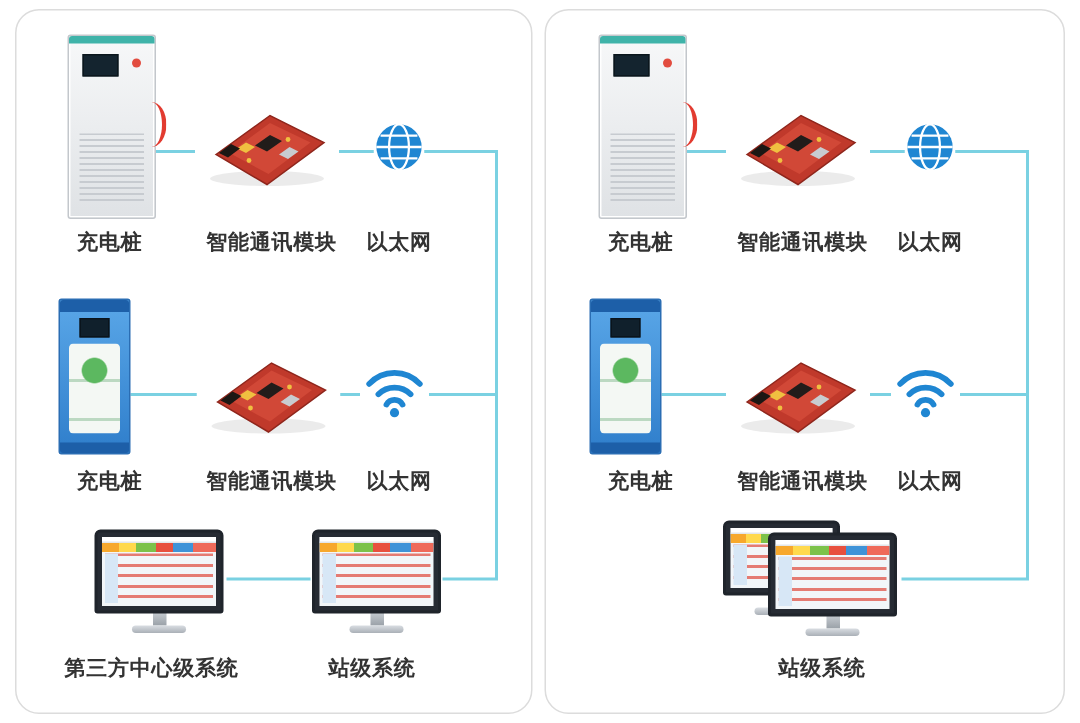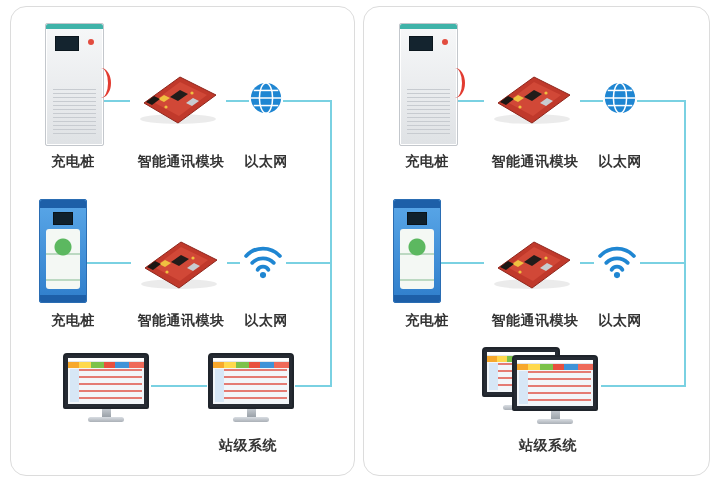--- a/index.html
+++ b/index.html
@@ -144,20 +144,21 @@
       <div class="scr">
         <div class="scr-ui">
           <div class="scr-bar"></div>
           <div class="scr-colors"></div>
           <div class="scr-body"></div>
         </div>
       </div>
       <div class="neck"></div>
       <div class="foot"></div>
     </div>
+    <div class="lbl" style="left:25px;top:430px;width:130px;">第三方中心级系统</div>
     <div class="lbl" style="left:197px;top:430px;width:80px;">站级系统</div>
   </section>
 
   <section class="panel" style="left:363px;top:6px;width:345px;height:468px;">
     <svg class="wires" width="345" height="468">
       <polyline points="94,94 321,94 321,379 237,379"></polyline>
       <polyline points="77,256 321,256"></polyline>
     </svg>
 
     <div class="cab cab-white" style="left:35px;top:16px;">

